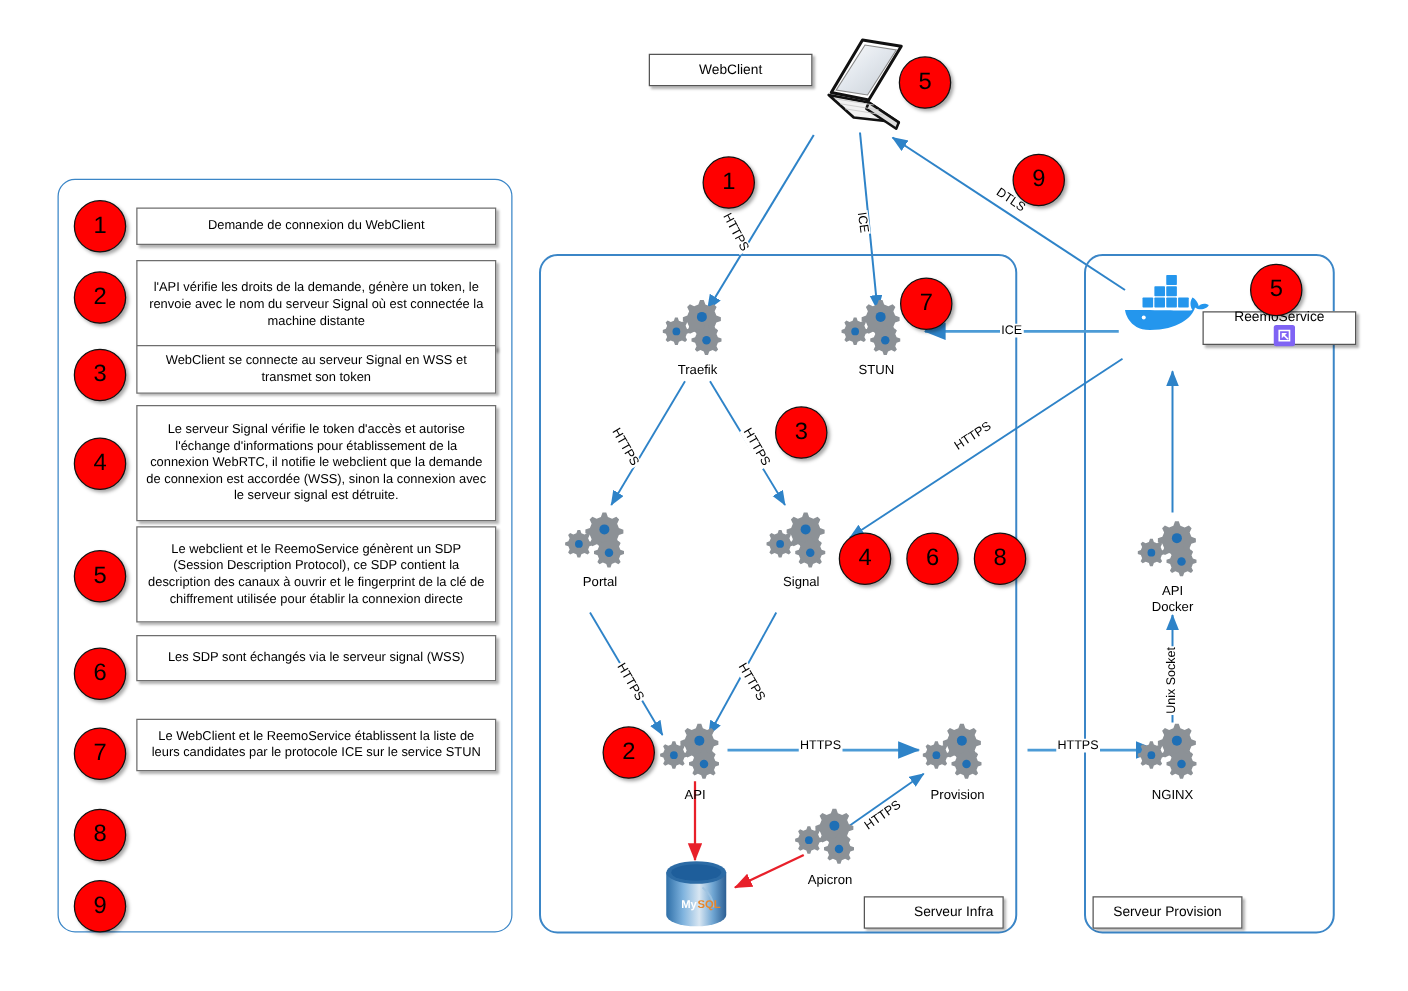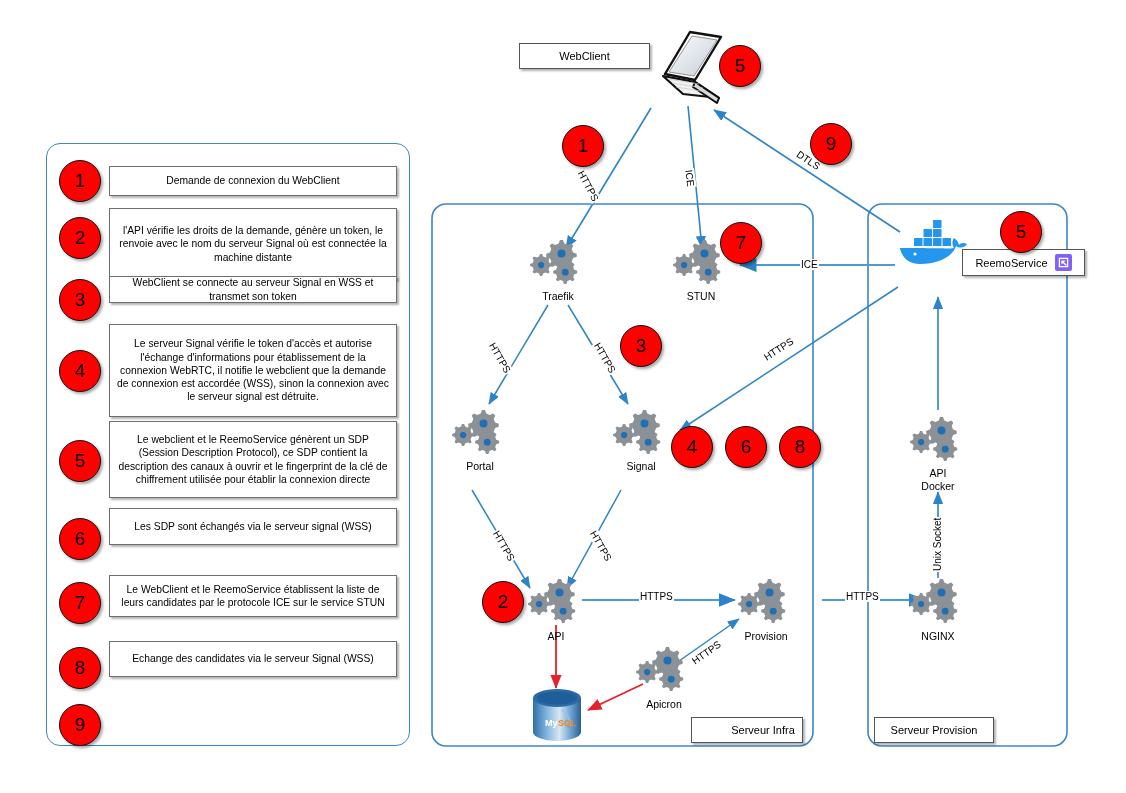--- a/index.html
+++ b/index.html
@@ -135,36 +135,35 @@
 <div id="page">
 
   <div id="legend-panel">
     <div class="legend-badge" style="top:16px;">1</div>
     <div class="legend-box" style="top:22px;height:30px;">Demande de connexion du WebClient</div>
 
     <div class="legend-badge" style="top:73px;">2</div>
     <div class="legend-box" style="top:64px;height:72px;">l'API vérifie les droits de la demande, génère un token, le renvoie avec le nom du serveur Signal où est connectée la machine distante</div>
 
     <div class="legend-badge" style="top:135px;">3</div>
-    <div class="legend-box" style="top:132px;height:27px;">WebClient se connecte au serveur Signal en WSS et transmet son token</div>
+    <div class="legend-box" style="top:132px;height:39px;">WebClient se connecte au serveur Signal en WSS et transmet son token</div>
 
     <div class="legend-badge" style="top:206px;">4</div>
     <div class="legend-box" style="top:180px;height:93px;">Le serveur Signal vérifie le token d'accès et autorise l'échange d'informations pour établissement de la connexion WebRTC, il notifie le webclient que la demande de connexion est accordée (WSS), sinon la connexion avec le serveur signal est détruite.</div>
 
     <div class="legend-badge" style="top:296px;">5</div>
     <div class="legend-box" style="top:277px;height:77px;">Le webclient et le ReemoService génèrent un SDP (Session Description Protocol), ce SDP contient la description des canaux à ouvrir et le fingerprint de la clé de chiffrement utilisée pour établir la connexion directe</div>
 
     <div class="legend-badge" style="top:374px;">6</div>
     <div class="legend-box" style="top:364px;height:37px;">Les SDP sont échangés via le serveur signal (WSS)</div>
 
     <div class="legend-badge" style="top:438px;">7</div>
     <div class="legend-box" style="top:431px;height:42px;">Le WebClient et le ReemoService établissent la liste de leurs candidates par le protocole ICE sur le service STUN</div>
 
     <div class="legend-badge" style="top:503px;">8</div>
-    <div class="legend-box" style="top:497px;height:36px;">Echange des candidates via le serveur Signal (WSS)</div>
 
     <div class="legend-badge" style="top:560px;">9</div>
   </div>
 
   <div id="diagram">
 
     <svg width="1126" height="793" style="position:absolute;left:0;top:0;">
       <defs>
         <marker id="ah-blue" markerWidth="9" markerHeight="9" refX="7.5" refY="3.2" orient="auto">
           <path d="M0,0 L8,3.2 L0,6.4 Z" fill="#2E83C8"></path>
@@ -397,21 +396,21 @@
     <div class="edge-label" style="left:500px;top:528px;transform:rotate(60deg);transform-origin:left top;">HTTPS</div>
     <div class="edge-label" style="left:597px;top:528px;transform:rotate(60deg);transform-origin:left top;">HTTPS</div>
 
     <div class="edge-label" style="left:639px;top:591px;">HTTPS</div>
     <div class="edge-label" style="left:845px;top:591px;">HTTPS</div>
     <div class="edge-label" style="left:689px;top:658px;transform:rotate(-35deg);transform-origin:left top;">HTTPS</div>
     <div class="edge-label" style="left:932px;top:572px;transform:rotate(-90deg);transform-origin:left top;">Unix Socket</div>
 
     <div class="titlebox" style="left:519px;top:43px;width:131px;height:26px;">WebClient</div>
 
-    <div class="titlebox" style="left:962px;top:249px;width:123px;height:27px;padding:0 6px;">
+    <div class="titlebox" style="left:962px;top:249px;width:123px;height:27px;padding:0 6px;flex-direction:column;">
       <span>ReemoService</span>
       <span class="reemo-icon">
         <svg width="13" height="13" viewBox="0 0 13 13">
           <path d="M2.4,2.4 L10.6,2.4 L10.6,10.6 L2.4,10.6 Z" fill="none" stroke="#ffffff" stroke-width="1.3"></path>
           <path d="M4.4,4.4 L8.6,4.4 L4.4,8.6 Z" fill="#ffffff"></path>
           <path d="M5.4,5.4 L9.4,9.4" stroke="#ffffff" stroke-width="1.4"></path>
         </svg>
       </span>
     </div>
 

